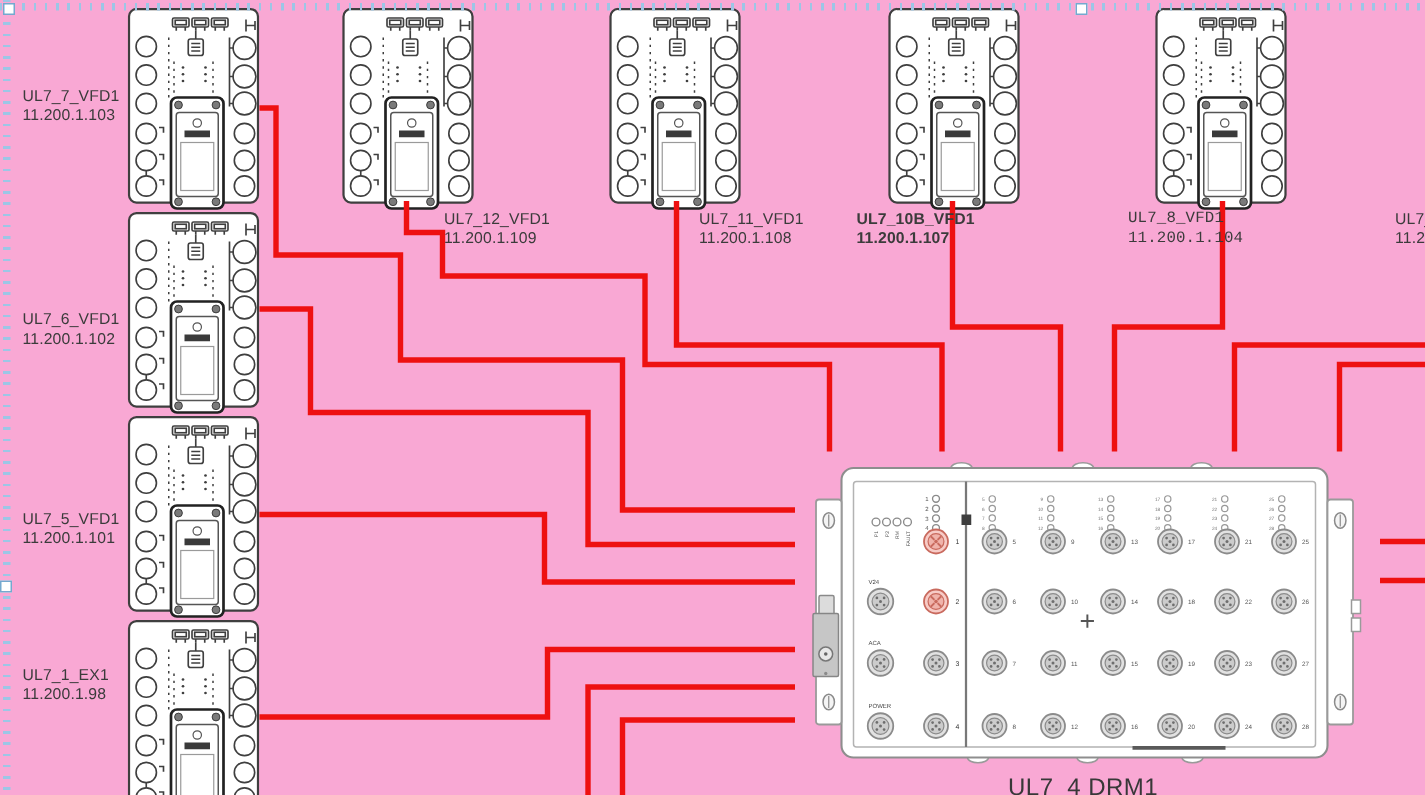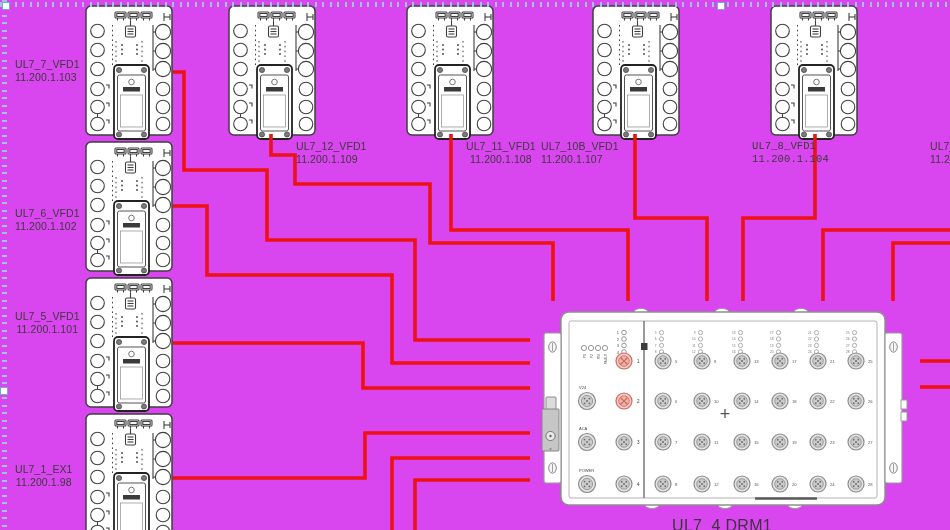--- a/index.html
+++ b/index.html
@@ -1,18 +1,18 @@
 <!DOCTYPE html>
 <html><head>
 <meta charset="utf-8">
 <style>
   html,body{margin:0;padding:0;background:#e8e8e8;}
   #canvas{
     position:relative;width:950px;height:530px;overflow:hidden;
-    background:#d946ef;font-family:"Liberation Sans",sans-serif;
+    background:#f9a8d4;font-family:"Liberation Sans",sans-serif;
   }
   .device{position:absolute;z-index:2;}
   .dev-label{
     position:absolute;z-index:4;font-size:10.5px;line-height:13px;
     color:#3b3b3b;white-space:nowrap;letter-spacing:0.1px;
   }
   #cable-layer{position:absolute;left:0;top:0;z-index:3;pointer-events:none;}
   #cable-layer polyline{pointer-events:stroke;}
   #drm{position:absolute;z-index:2;}
   #drm-label{
@@ -689,37 +689,37 @@
     </div>
   <div id="labels">
       <div class="dev-label" style="left: 15px; top: 58px;">
         <div>UL7_7_VFD1</div>
         <div>11.200.1.103</div>
       </div>
       <div class="dev-label" style="left: 15px; top: 207px;">
         <div>UL7_6_VFD1</div>
         <div>11.200.1.102</div>
       </div>
-      <div class="dev-label" style="left: 15px; top: 310px; text-align: center;">
+      <div class="dev-label" style="left: 15px; top: 340px;">
         <div>UL7_5_VFD1</div>
         <div>11.200.1.101</div>
       </div>
-      <div class="dev-label" style="left: 15px; top: 463px; text-align: center;">
+      <div class="dev-label" style="left: 15px; top: 444px;">
         <div>UL7_1_EX1</div>
         <div>11.200.1.98</div>
       </div>
       <div class="dev-label" style="left: 296px; top: 140px;">
         <div>UL7_12_VFD1</div>
         <div>11.200.1.109</div>
       </div>
-      <div class="dev-label" style="left: 466px; top: 140px; text-align: center;">
+      <div class="dev-label" style="left: 466px; top: 140px;">
         <div>UL7_11_VFD1</div>
         <div>11.200.1.108</div>
       </div>
-      <div class="dev-label" style="left: 541px; top: 140px;">
+      <div class="dev-label" style="left: 571px; top: 140px; font-weight: bold;">
         <div>UL7_10B_VFD1</div>
         <div>11.200.1.107</div>
       </div>
       <div class="dev-label" style="left: 752px; top: 140px; font-family: Liberation Mono, monospace;">
         <div>UL7_8_VFD1</div>
         <div>11.200.1.104</div>
       </div>
       <div class="dev-label" style="left: 930px; top: 140px;">
         <div>UL7_</div>
         <div>11.2</div>

